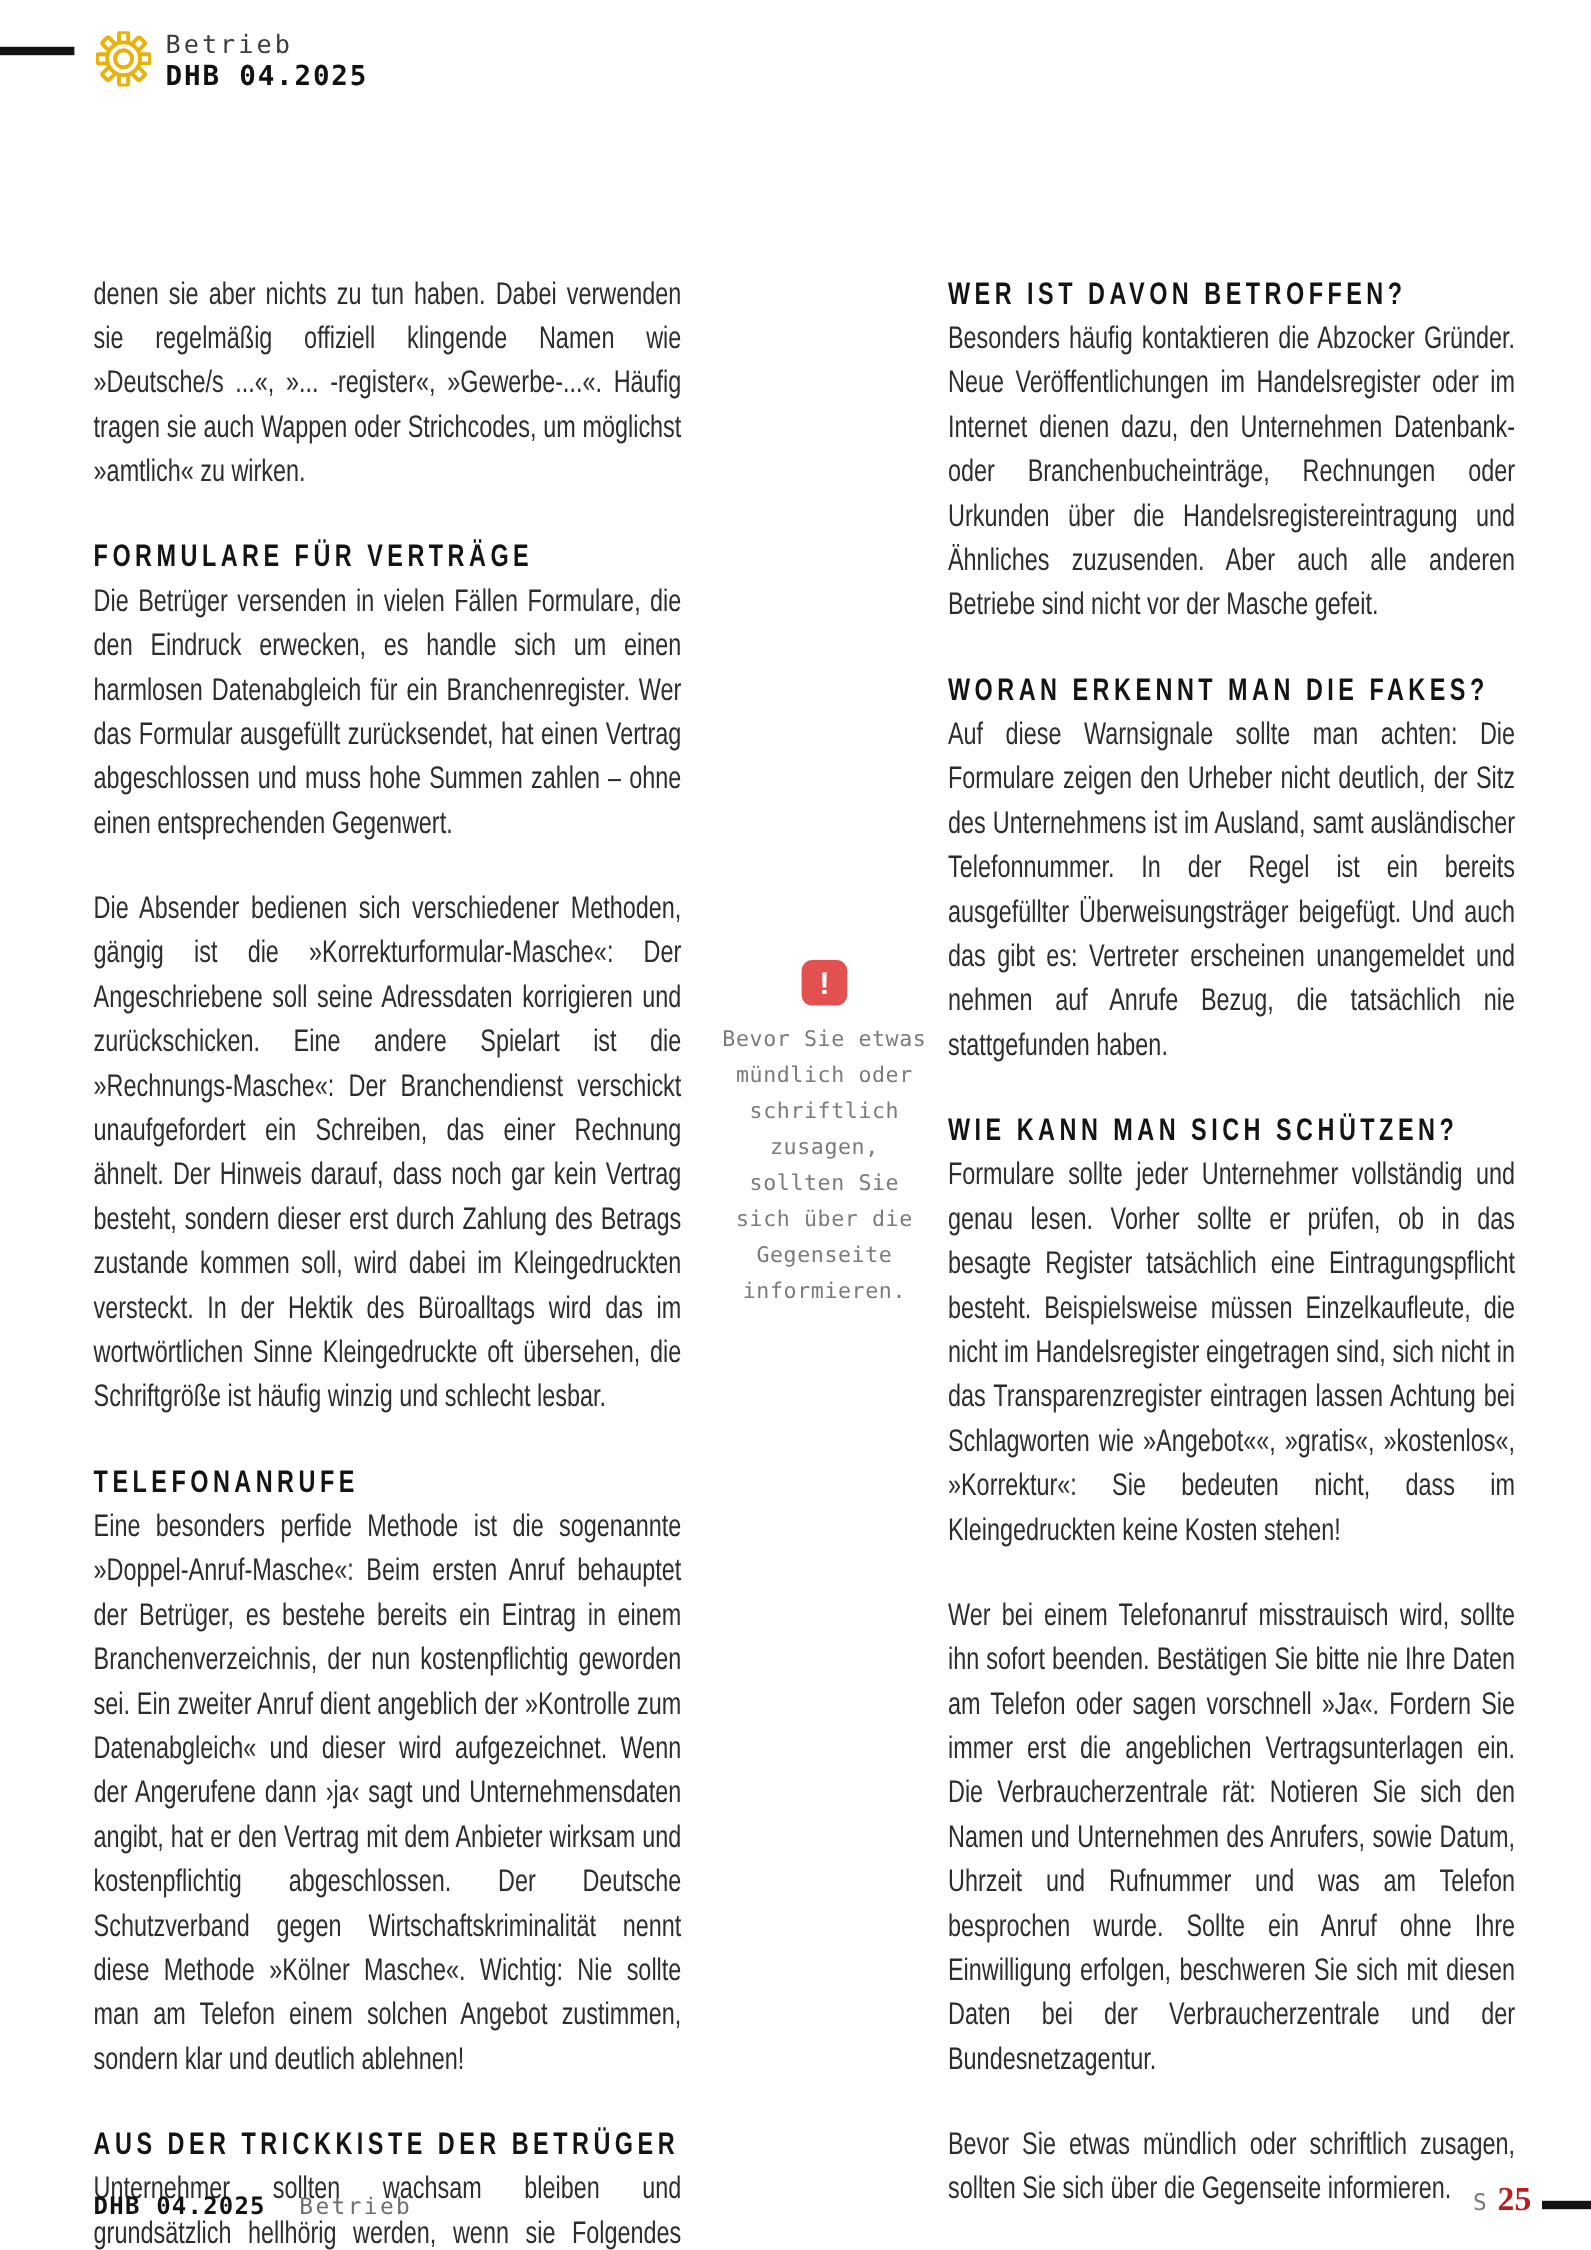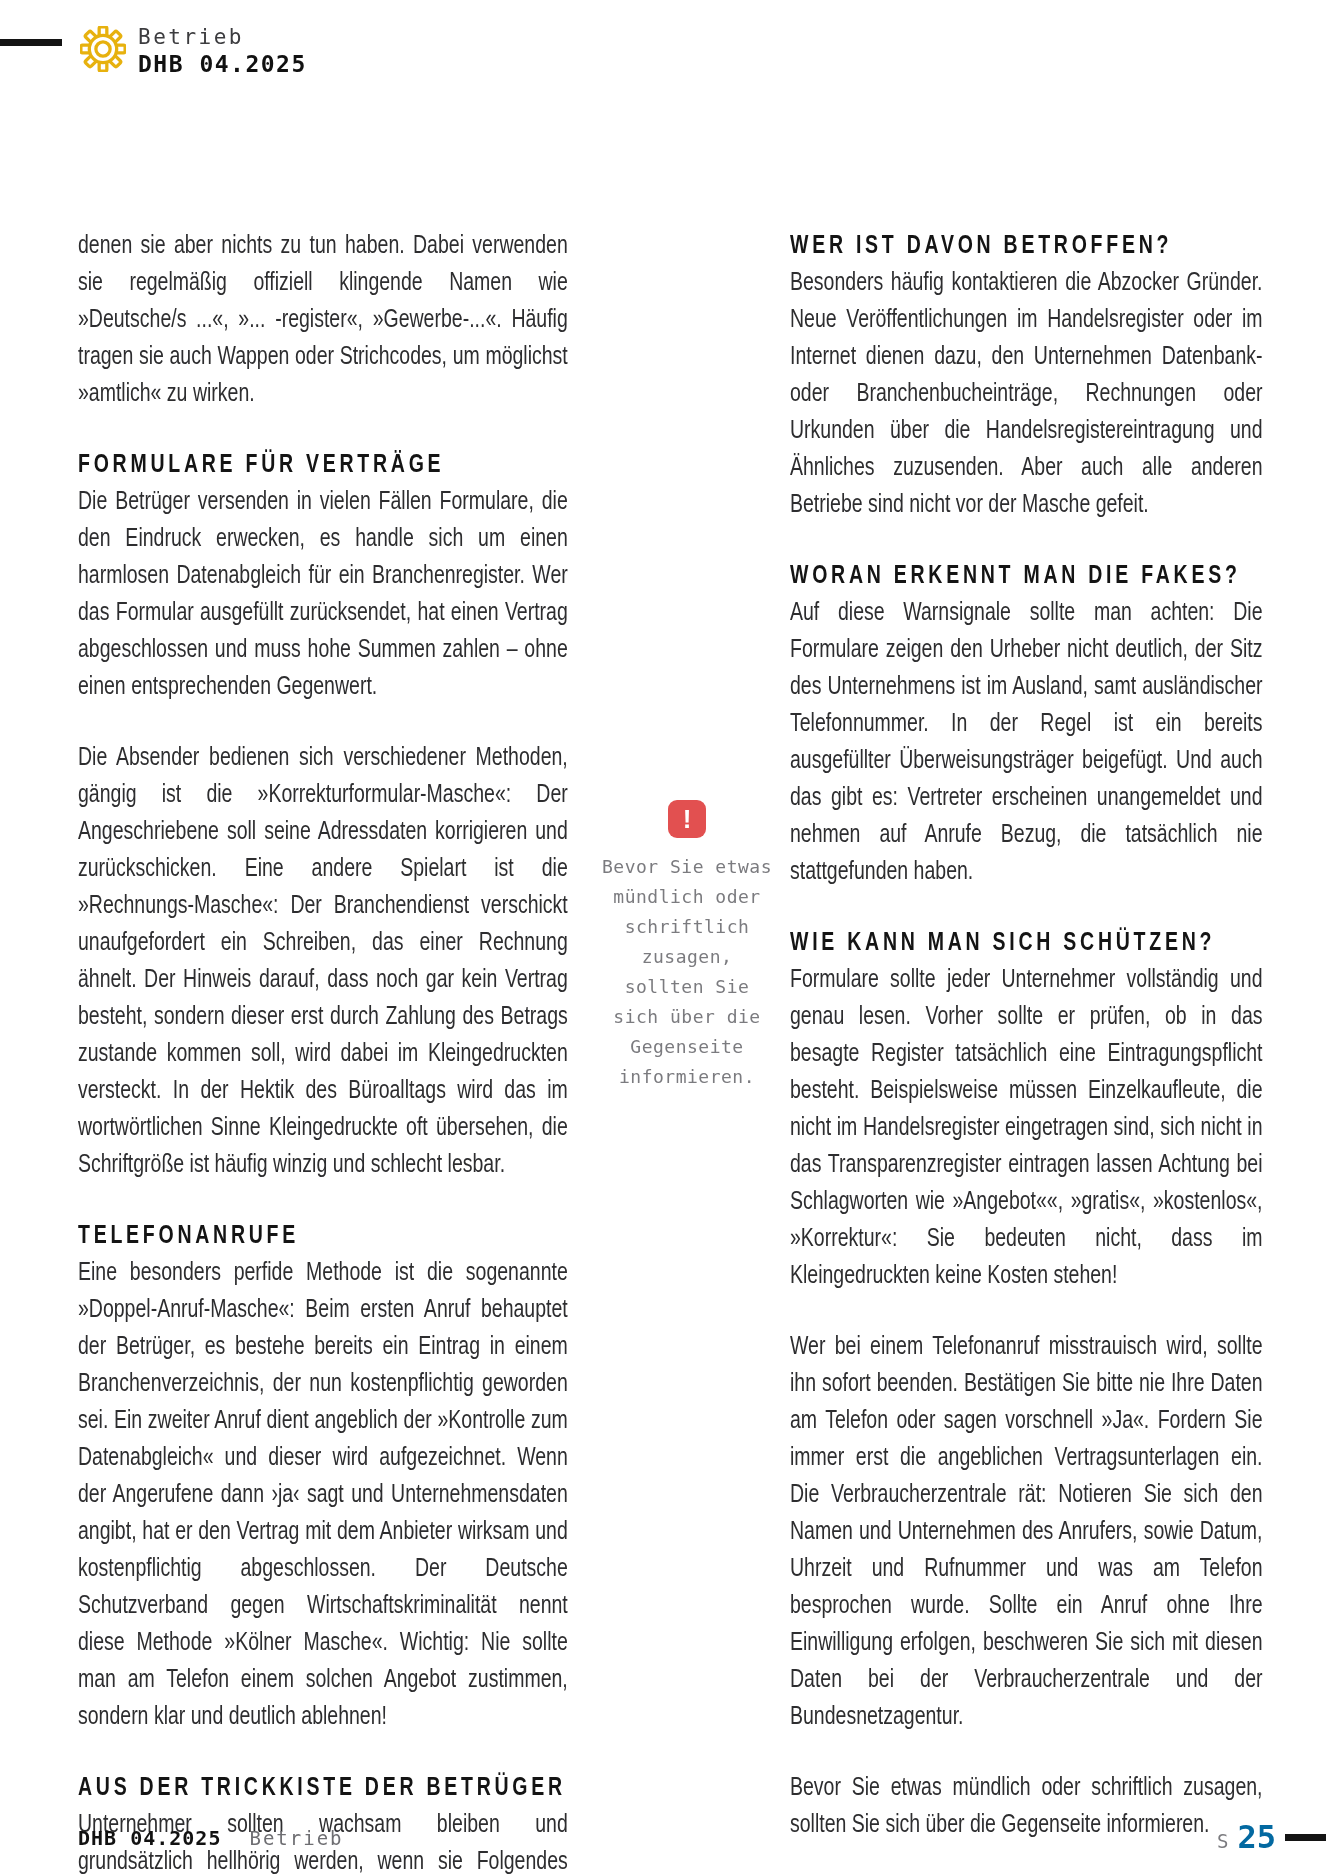--- a/index.html
+++ b/index.html
@@ -62,21 +62,21 @@
     font-family:"DejaVu Sans Mono", monospace;
   }
   .footer-issue{font-size:20px;font-weight:bold;color:#111111;letter-spacing:1px;}
   .footer-section{font-size:19px;color:#6e6e72;letter-spacing:2px;margin-left:28px;}
   .footer-right{
     position:absolute;right:50px;top:1818px;
     display:flex;align-items:baseline;
     font-family:"DejaVu Sans Mono", monospace;
   }
   .footer-page-prefix{font-size:19px;color:#7b7b7f;margin-right:9px;}
-  .footer-page-number{font-size:32px;font-weight:bold;color:#0369a1;}
+  .footer-page-number{font-size:28px;font-weight:bold;color:#b91c1c;font-family:Liberation Serif, serif;}
   .botbar-right{position:absolute;right:0;top:1834px;width:41px;height:7px;background:#141414;}
 </style>
 </head>
 <body>
 
 <div class="page">
 
   <div class="topbar-left"></div>
   <div class="brand">
     <svg class="brand-gear" viewBox="0 0 42 42">

